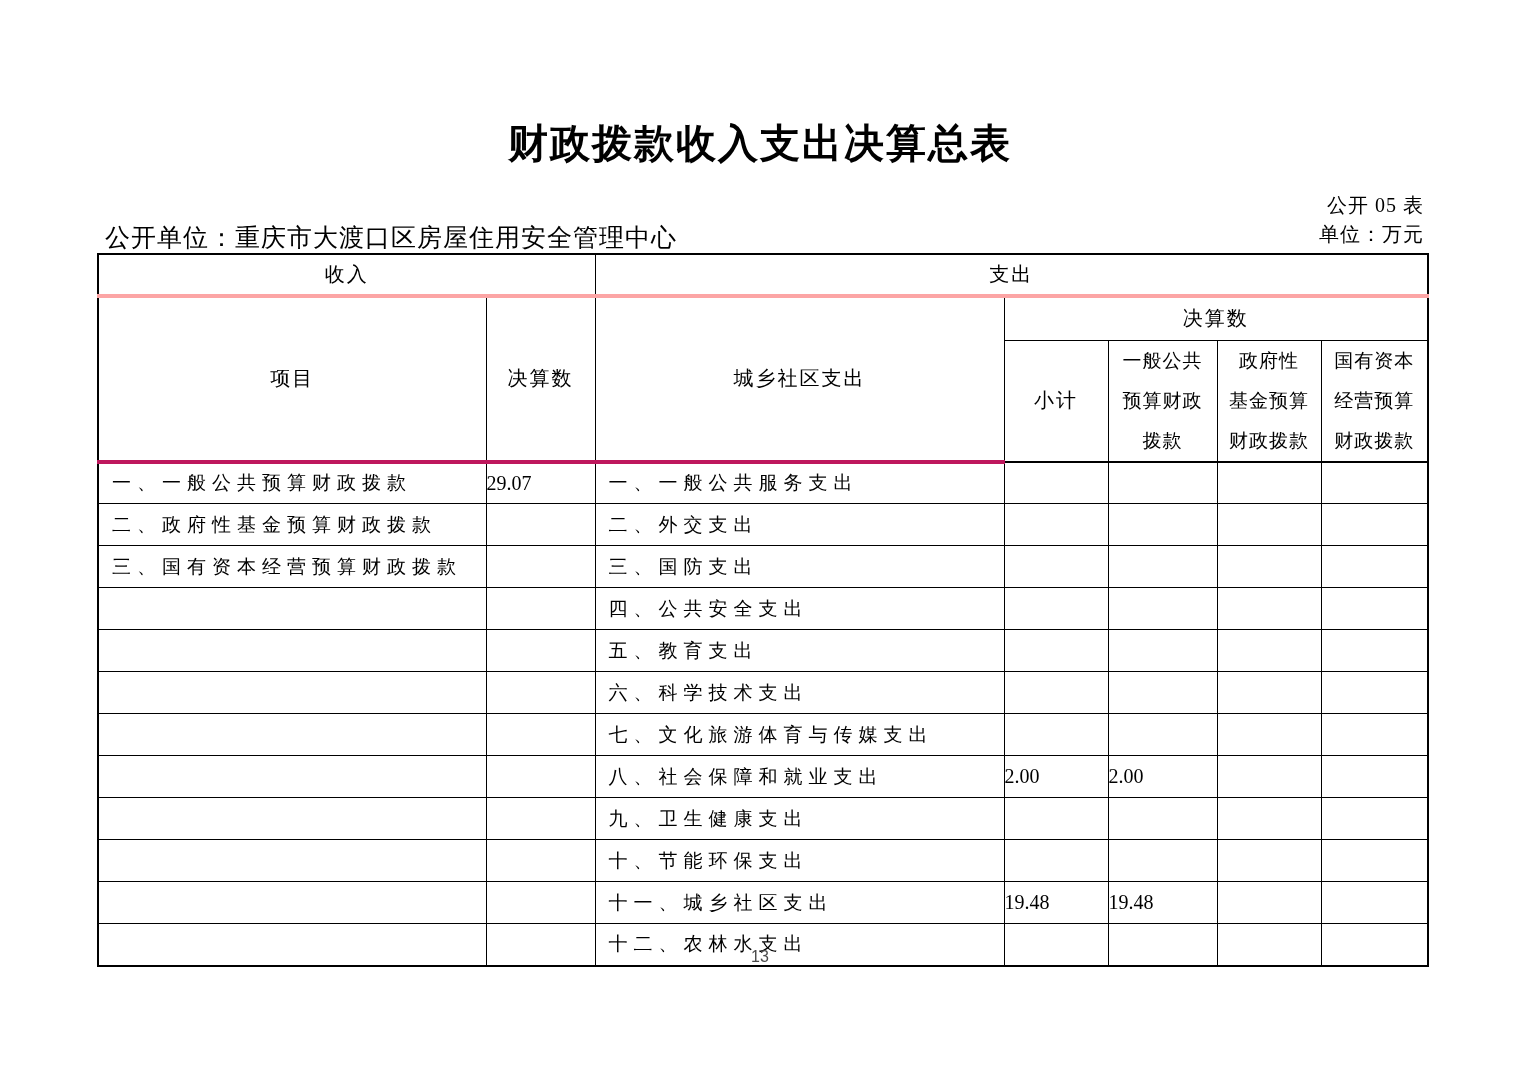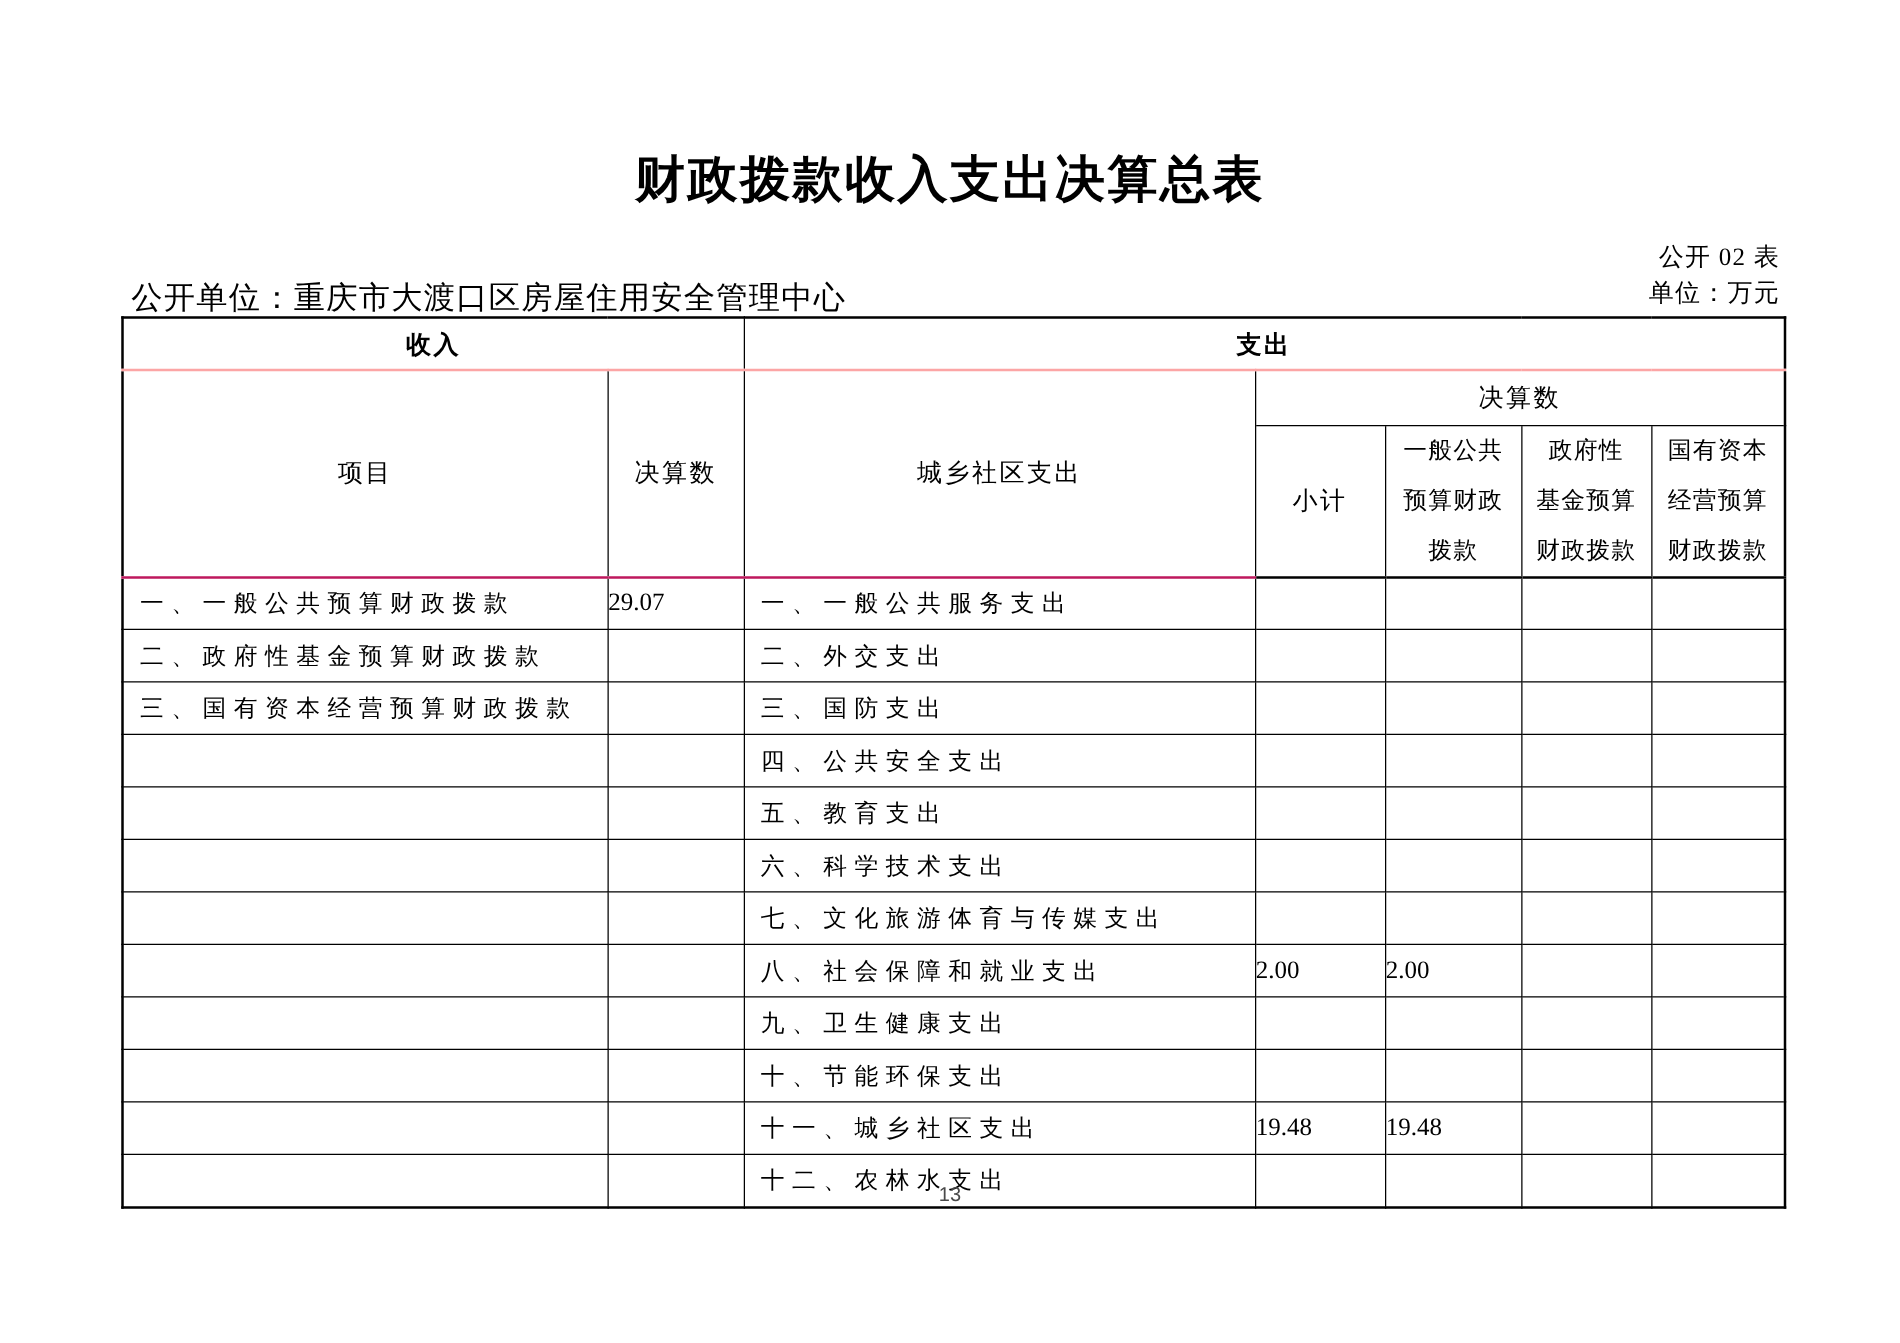--- a/index.html
+++ b/index.html
@@ -56,23 +56,23 @@
   table.main td {
     border: 1px solid #000;
     padding: 0;
     vertical-align: middle;
     overflow: hidden;
   }
   tr.hr1 { height: 42px; }
   tr.hr2 { height: 44px; }
   tr.hr3 { height: 86px; }
   tr.dr  { height: 42px; }
-  tr.hr1 td { border-bottom: 2px solid #fca5a5; font-weight: bold; }
+  tr.hr1 td { border-bottom: 4px solid #fca5a5; }
   tr.hr3 td { border-bottom: 2px solid #000; }
-  tr.hr2 td[rowspan] { border-bottom: 2px solid #be185d; margin-top: 36px; }
+  tr.hr2 td[rowspan] { border-bottom: 4px solid #be185d; margin-top: 36px; }
   .h {
     font-family: "Liberation Sans", sans-serif;
     font-size: 20px;
     text-align: center;
     letter-spacing: 2px;
   }
   .h-multi {
     white-space: pre-line;
     font-size: 19px;
     line-height: 40px;
@@ -101,21 +101,21 @@
     color: #4a4a4a;
   }
 </style>
 </head>
 <body>
 
 <div class="page">
 
   <div class="doc-title">财政拨款收入支出决算总表</div>
 
-  <div class="table-code">公开 02 表</div>
+  <div class="table-code">公开 05 表</div>
   <div class="publisher">公开单位：重庆市大渡口区房屋住用安全管理中心</div>
   <div class="unit-note">单位：万元</div>
 
   <table class="main">
     <colgroup>
       <col style="width:388px">
       <col style="width:109px">
       <col style="width:409px">
       <col style="width:104px">
       <col style="width:109px">

